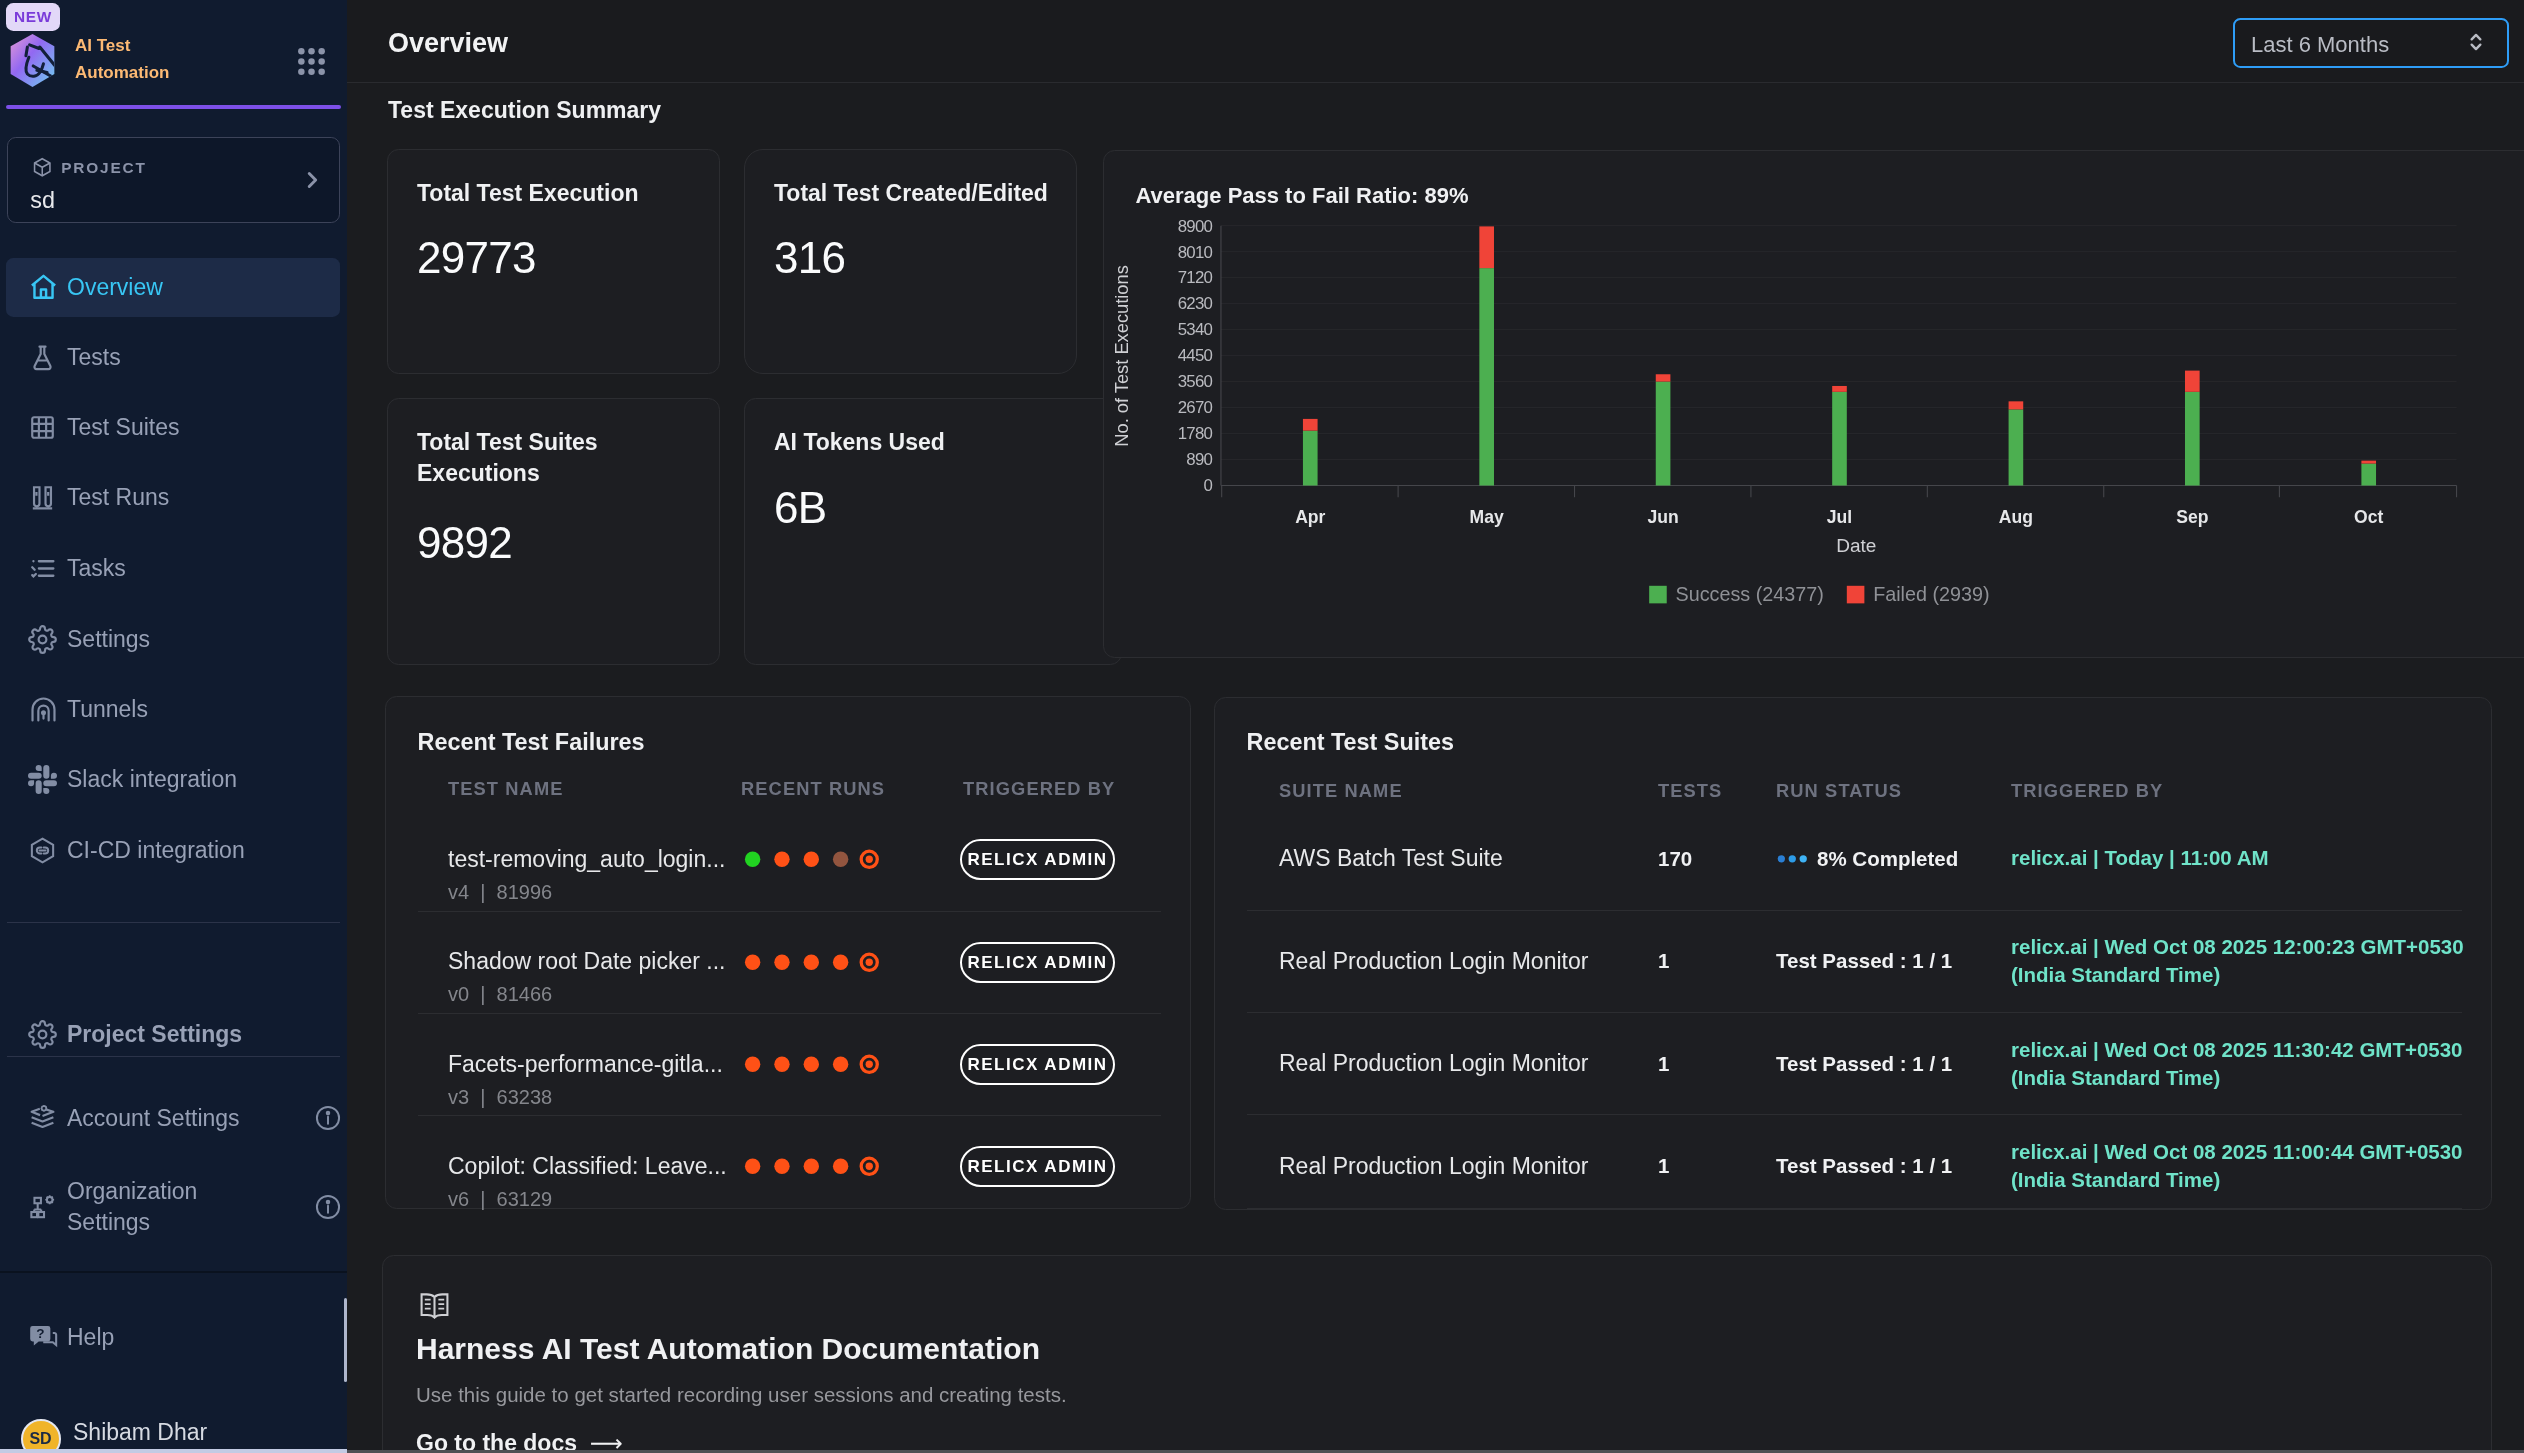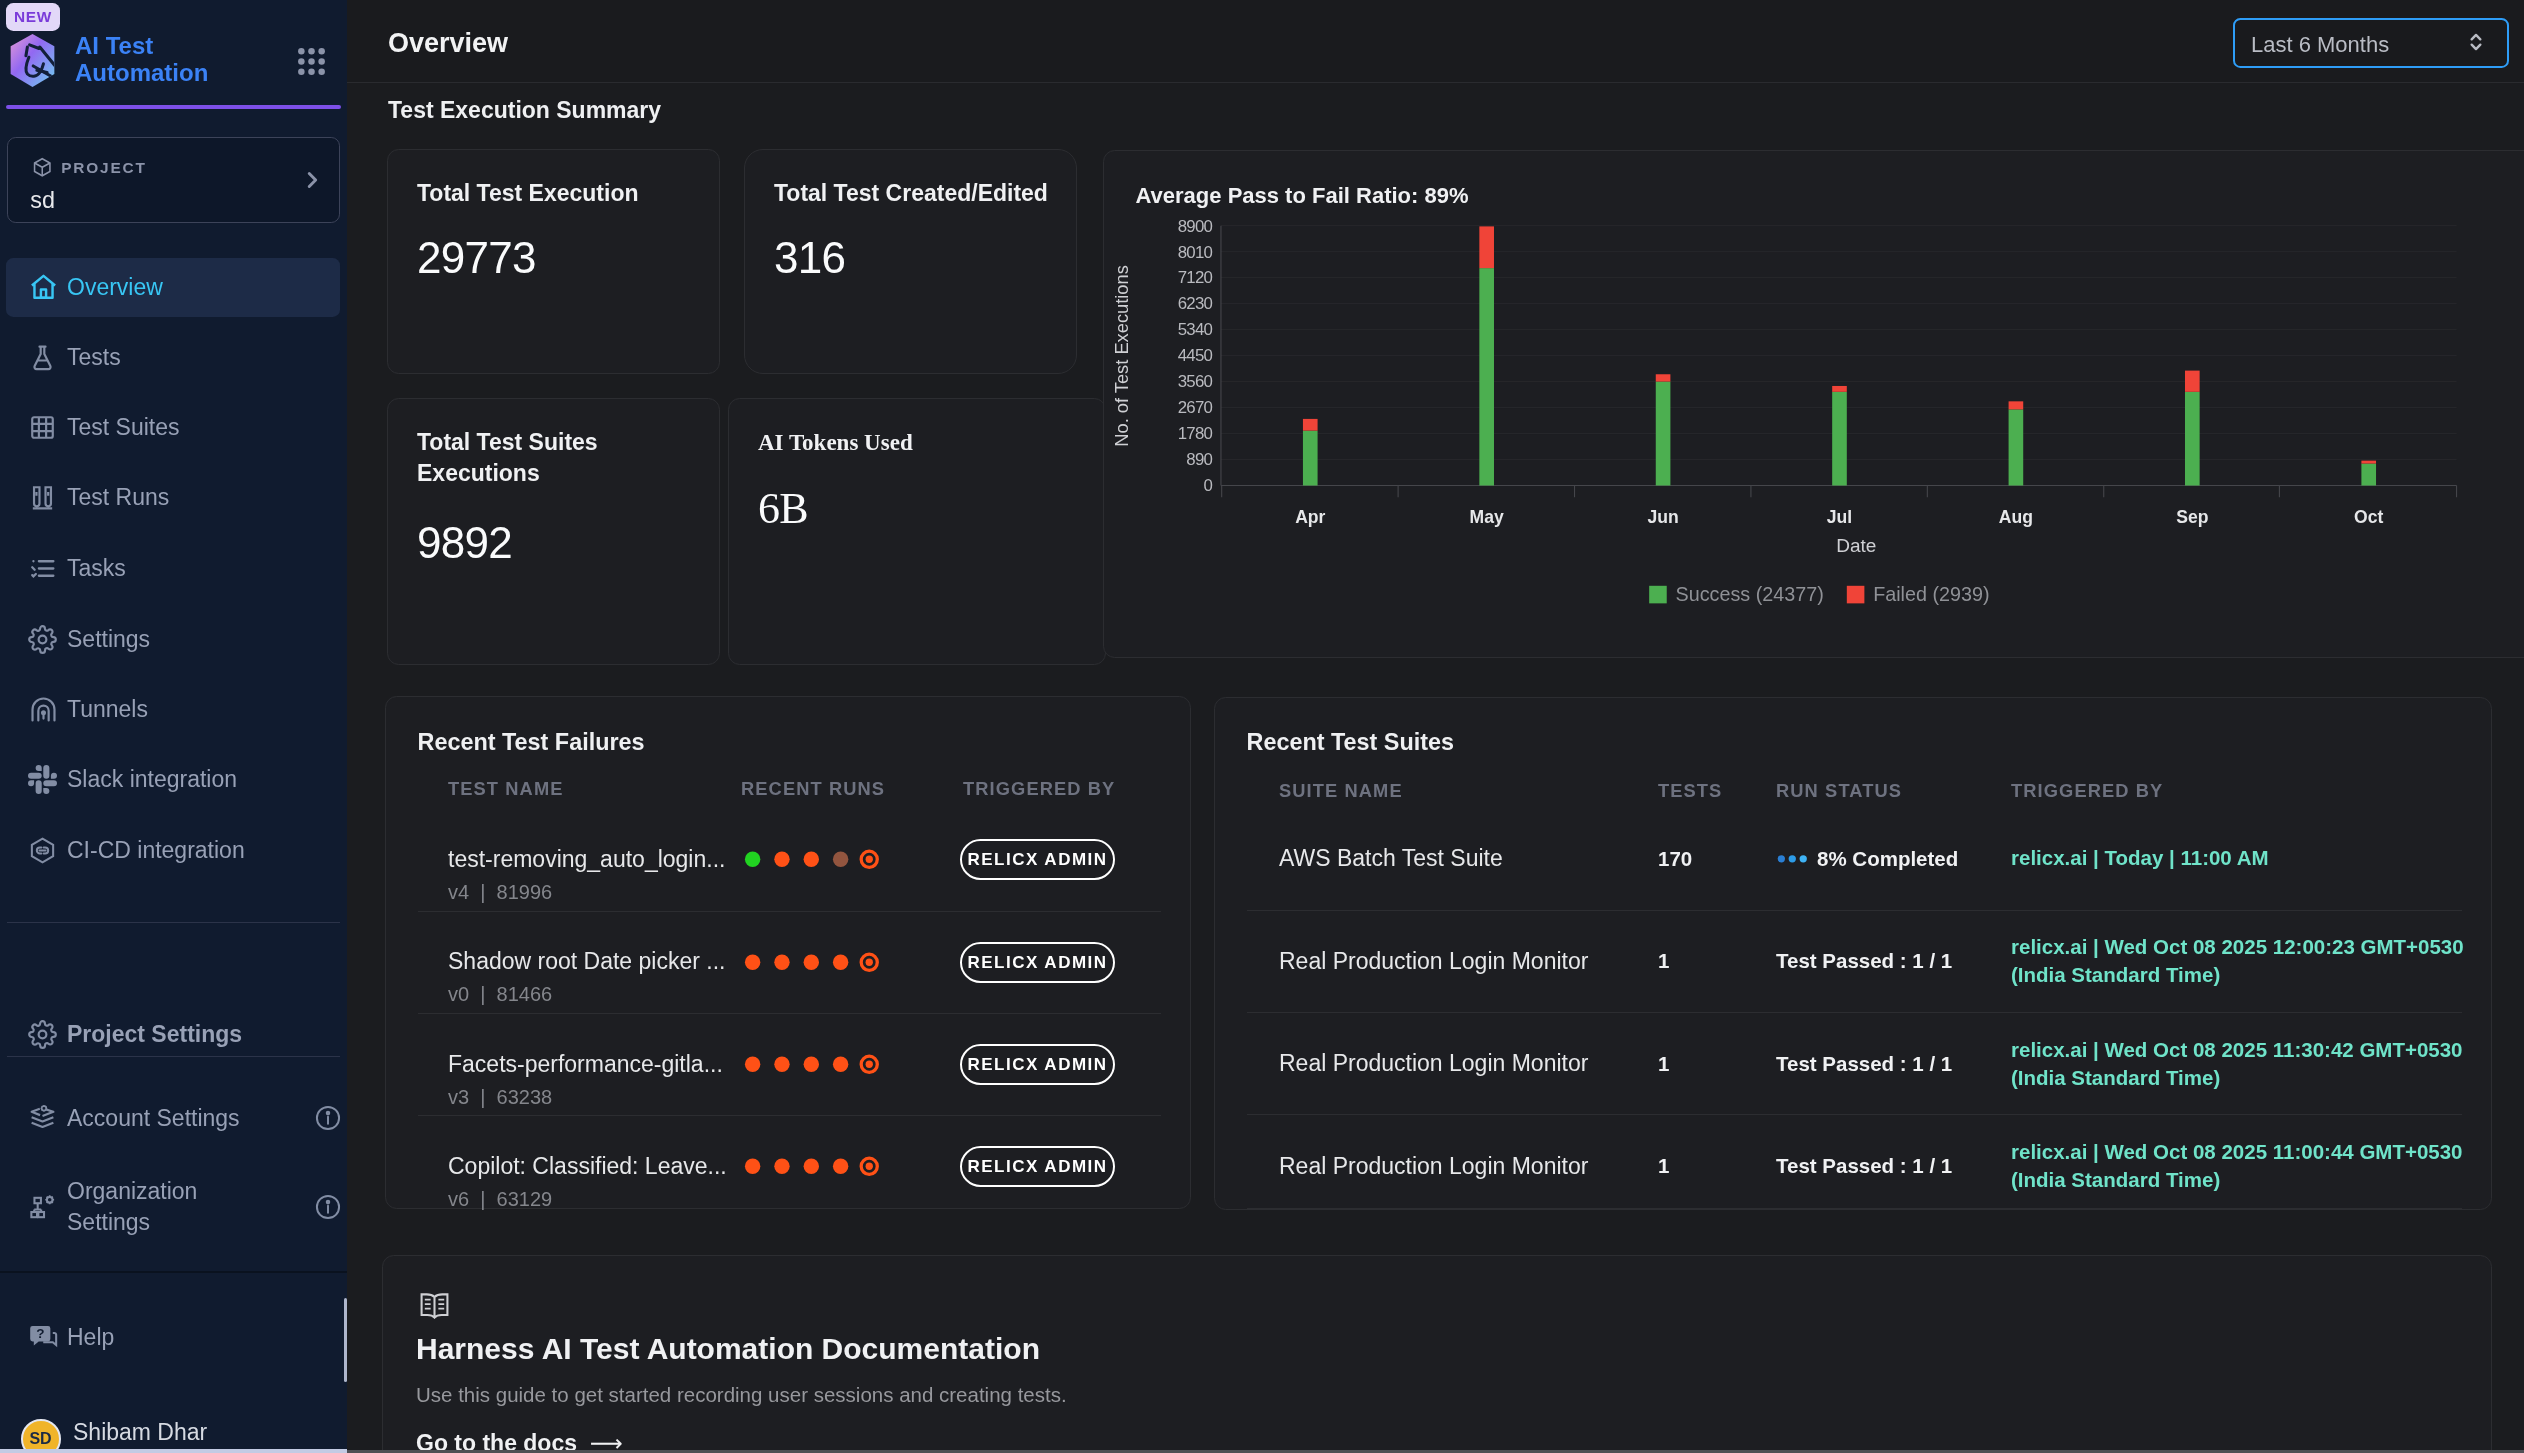--- a/index.html
+++ b/index.html
@@ -2,21 +2,21 @@
 <html style="font-size:11.7px"><head>
 <meta charset="utf-8">
 <style>
 * { margin:0; padding:0; box-sizing:border-box; }
 html,body { width:2525px; height:1453px; background:#1b1c1f; font-family:"Liberation Sans", sans-serif; overflow:hidden; position:relative; }
 .abs { position:absolute; }
 
 #sidebar { position:absolute; left:0; top:0; width:347px; height:1453px; background:#101b2f; }
 #newbadge { position:absolute; left:5.9px; top:2.9px; width:54px; height:28px; background:#e2d8f8; border-radius:7.3px; color:#7a3bd9; font-weight:bold; font-size:15.4px; letter-spacing:0.7px; display:flex; align-items:center; justify-content:center; }
 #logo { position:absolute; left:7.3px; top:33px; }
-#brand { position:absolute; left:75px; top:32px; font-size:24px; font-weight:bold; color:#3b82f6; line-height:27px; }
+#brand { position:absolute; left:75px; top:32px; font-size:17px; font-weight:bold; color:#fdba74; line-height:27px; }
 #gridicon { position:absolute; left:297px; top:47px; }
 #purplebar { position:absolute; left:5.9px; top:105px; width:335px; height:3.7px; background:#7d50e8; border-radius:2.2px; }
 #projbox { position:absolute; left:7.3px; top:137px; width:333px; height:86px; border:1.5px solid #3c4359; border-radius:8.8px; background:#0d1729; }
 .navrow { position:absolute; left:0; width:347px; height:70px; display:flex; align-items:center; color:#98a1b6; font-size:23px; }
 .navrow svg { position:absolute; left:28px; }
 .navrow .lbl { position:absolute; left:67px; }
 #nav-active { position:absolute; left:5.9px; top:258px; width:334px; height:59px; background:#1d2b47; border-radius:7.3px; }
 .sidehr { position:absolute; left:7.3px; width:333px; height:0.7px; background:#2b3349; }
 .navrow svg.infoicon { position:absolute; left:314px; }
 #footer-sep { position:absolute; left:0; top:1271px; width:347px; height:2.2px; background:#0a121f; }
@@ -221,21 +221,21 @@
   <div class="cv" style="top:83px;">29773</div>
 </div>
 <div class="card" style="left:744px;top:149px;width:333px;height:225px;border-radius:19px;">
   <div class="ct">Total Test Created/Edited</div>
   <div class="cv" style="top:83px;">316</div>
 </div>
 <div class="card" style="left:387px;top:398px;width:333px;height:267px;">
   <div class="ct">Total Test Suites<br>Executions</div>
   <div class="cv" style="top:119px;">9892</div>
 </div>
-<div class="card" style="left:728px;top:398px;width:378px;height:267px;font-family:Liberation Serif, serif;">
+<div class="card" style="left:744px;top:398px;width:378px;height:267px;">
   <div class="ct">AI Tokens Used</div>
   <div class="cv" style="top:84px;">6B</div>
 </div>
 
 <div class="card" id="chartcard" style="left:1103px;top:150px;width:1533px;height:508px;">
 <div class="abs" style="left:31.5px;top:32px;font-size:22px;font-weight:bold;color:#f0f1f3;">Average Pass to Fail Ratio: 89%</div>
 <svg class="abs" style="left:0;top:0;" width="1389" height="508" viewBox="0 0 1896 694">
   <g stroke="#2a2b2f" stroke-width="1">
     <line x1="159" y1="421.5" x2="1847" y2="421.5"></line>
     <line x1="159" y1="386" x2="1847" y2="386"></line>

